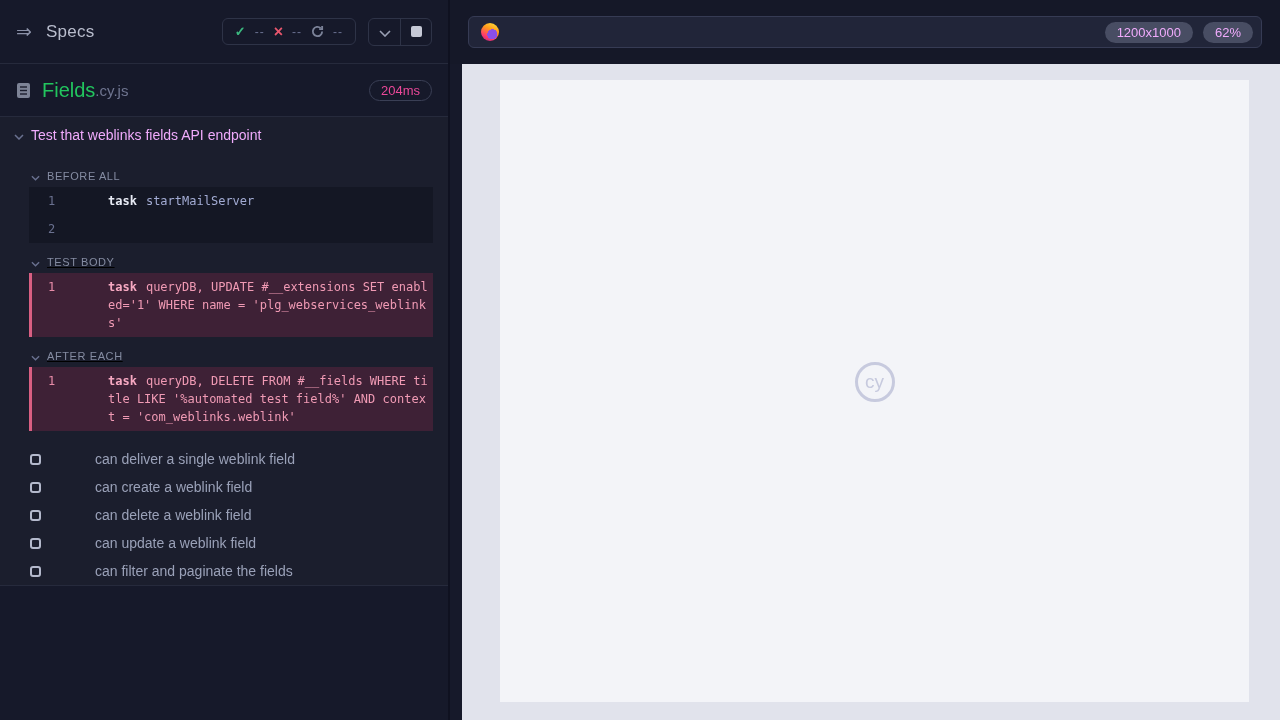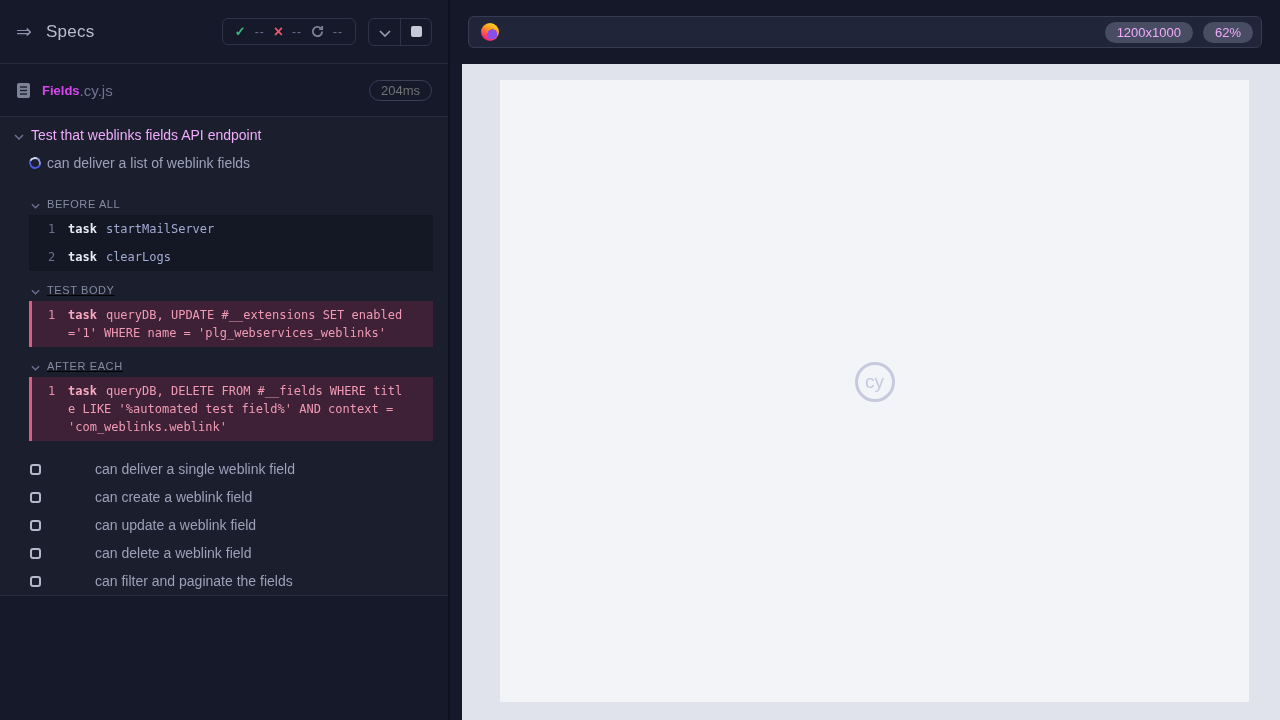--- a/index.html
+++ b/index.html
@@ -26,24 +26,24 @@
   .controls-group { display:flex; align-items:stretch;
     border:1px solid #2e3347; border-radius:6px; overflow:hidden; }
   .ctrl-cell { width:31px; height:26px; display:flex; align-items:center;
     justify-content:center; cursor:pointer; }
   .ctrl-cell + .ctrl-cell { border-left:1px solid #2e3347; }
   .stop-square { width:11px; height:11px; background:#c6c9d6; border-radius:2px; }
 
   .spec-row { height:53px; flex:0 0 53px; display:flex; align-items:center;
     padding:0 16px; border-bottom:1px solid #262a3c; background:#16192a; }
   .doc-icon { margin-right:11px; display:block; }
-  .spec-name { font-size:13px; font-weight:bold; color:#d946ef; }
+  .spec-name { font-size:20px; font-weight:normal; color:#22c55e; }
   .spec-ext  { font-size:15px; color:#6f7590; }
   .spec-spacer { flex:1; }
-  .duration-badge { font-size:13px; color:#737373; border:1px solid #3a3f55;
+  .duration-badge { font-size:13px; color:#ec4899; border:1px solid #3a3f55;
     border-radius:12px; padding:2px 11px; }
 
   .runnables { background:#1b1e2d; padding-top:4px; border-bottom:1px solid #262a3c; }
   .suite-row { display:flex; align-items:center; padding:0 16px 0 14px;
     height:28px; cursor:pointer; }
   .suite-title { font-size:14px; color:#f0abfc; margin-left:7px; }
   .test-row { display:flex; align-items:center; padding-left:29px; height:28px; cursor:pointer; }
   .test-title { font-size:14px; color:#9aa1b8; margin-left:6px; }
   .spinner { width:12px; height:12px; border-radius:50%;
     border:2px solid #4a58dd; border-top-color:#d4d9f4; border-right-color:#8e97ea;
@@ -51,21 +51,21 @@
   .hook-row { display:flex; align-items:center; padding-left:31px; height:22px;
     margin-top:16px; cursor:pointer; }
   .hook-row.spaced { margin-top:8px;text-decoration:underline; }
   .hook-label { font-size:11px; color:#858ca2; letter-spacing:.6px; margin-left:7px; }
 
   .cmd-block { margin-left:29px; width:404px; background:#141724; }
   .cmd-row { display:flex; padding:5px 0; cursor:pointer; }
   .cmd-num { flex:0 0 39px; padding-left:19px; font-family:"DejaVu Sans Mono", monospace;
     font-size:12px; line-height:18px; color:#6a7190; }
   .cmd-content { width:340px; font-family:"DejaVu Sans Mono", monospace;
-    font-size:12px; line-height:18px; word-break:break-all; }
+    font-size:12px; line-height:18px; word-break:break-all;margin-left:40px; }
   .cmd-method { font-weight:bold; color:#e8ebf5; margin-right:9px; }
   .cmd-message { color:#a2abd3; }
 
   .cmd-block.highlight { background:#3e2136; border-left:3px solid #d95f82; width:404px; }
   .cmd-block.highlight .cmd-num { flex:0 0 36px; padding-left:16px; color:#e88ca8; }
   .cmd-block.highlight .cmd-method { color:#f7a9c2; }
   .cmd-block.highlight .cmd-message { color:#f09ab4; }
 
   .pending-list { margin-top:14px; }
   .pending-row { display:flex; align-items:center; padding-left:30px; height:28px; cursor:pointer;gap:46px; }
@@ -155,41 +155,36 @@
 
       <div class="suite-row">
         <span>
           <svg width="10" height="6" viewBox="0 0 10 6">
             <polyline points="1,1 5,5 9,1" fill="none" stroke="#6a7190" stroke-width="1.5"></polyline>
           </svg>
         </span>
         <span class="suite-title">Test that weblinks fields API endpoint</span>
       </div>
 
-      <div class="test-row">
-        <span class="spinner"></span>
-        <span class="test-title">can deliver a list of weblink fields</span>
-      </div>
 
       <div class="hook-row">
         <span>
           <svg width="9" height="6" viewBox="0 0 10 6">
             <polyline points="1,1 5,5 9,1" fill="none" stroke="#6a7190" stroke-width="1.5"></polyline>
           </svg>
         </span>
         <span class="hook-label">BEFORE ALL</span>
       </div>
       <div class="cmd-block">
         <div class="cmd-row">
           <span class="cmd-num">1</span>
           <span class="cmd-content"><span class="cmd-method">task</span><span class="cmd-message">startMailServer</span></span>
         </div>
         <div class="cmd-row">
           <span class="cmd-num">2</span>
-          <span class="cmd-content"><span class="cmd-method">task</span><span class="cmd-message">clearLogs</span></span>
         </div>
       </div>
 
       <div class="hook-row spaced">
         <span>
           <svg width="9" height="6" viewBox="0 0 10 6">
             <polyline points="1,1 5,5 9,1" fill="none" stroke="#6a7190" stroke-width="1.5"></polyline>
           </svg>
         </span>
         <span class="hook-label">TEST BODY</span>
@@ -220,25 +215,25 @@
         <div class="pending-row">
           <span class="pending-icon"></span>
           <span class="pending-title">can deliver a single weblink field</span>
         </div>
         <div class="pending-row">
           <span class="pending-icon"></span>
           <span class="pending-title">can create a weblink field</span>
         </div>
         <div class="pending-row">
           <span class="pending-icon"></span>
+          <span class="pending-title">can delete a weblink field</span>
+        </div>
+        <div class="pending-row">
+          <span class="pending-icon"></span>
           <span class="pending-title">can update a weblink field</span>
-        </div>
-        <div class="pending-row">
-          <span class="pending-icon"></span>
-          <span class="pending-title">can delete a weblink field</span>
         </div>
         <div class="pending-row">
           <span class="pending-icon"></span>
           <span class="pending-title">can filter and paginate the fields</span>
         </div>
       </div>
 
     </div>
 
     <div class="rep-footer"></div>

